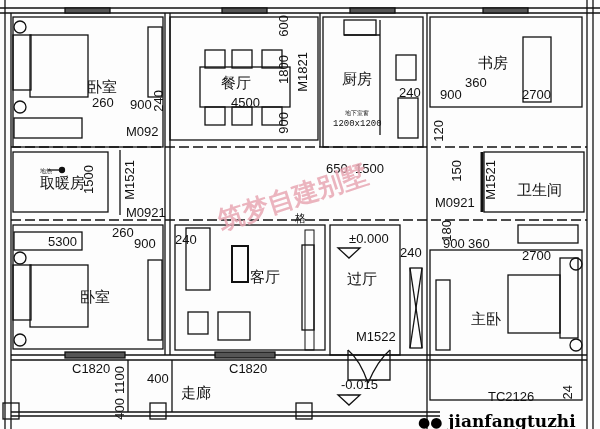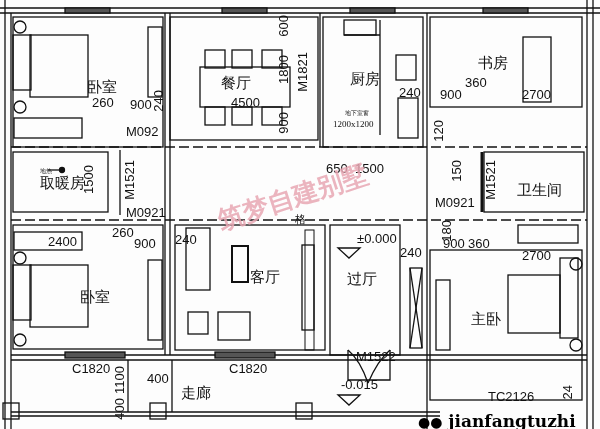--- a/index.html
+++ b/index.html
@@ -1,21 +1,21 @@
 <!DOCTYPE html>
 <html><head>
 <meta charset="utf-8">
 <style>
   html,body{margin:0;padding:0;background:#fff;}
   #plan{position:relative;width:600px;height:429px;overflow:hidden;background:#fdfdfd;font-family:"DejaVu Sans",sans-serif;color:#111;}
   svg{position:absolute;left:0;top:0;}
   .lbl{position:absolute;font-family:"DejaVu Sans",sans-serif;color:#111;white-space:nowrap;line-height:1;}
   .room{font-size:15px;}
   .dim{font-size:13px;font-family:"Liberation Sans",sans-serif;}
-  .dim-s{font-size:11px;font-family:Liberation Serif, serif;text-align:right;}
+  .dim-s{font-size:11px;font-family:Liberation Mono, monospace;text-align:right;}
   .vert{writing-mode:vertical-rl;transform:rotate(180deg);}
   .tiny{font-size:6px;}
   .wm{position:absolute;font-family:"DejaVu Serif",serif;font-weight:bold;white-space:nowrap;}
 </style>
 </head>
 <body>
 
 <div id="plan">
   <svg width="600" height="429" viewBox="0 0 600 429">
     <g stroke="#111" fill="none" stroke-width="1.3">
@@ -119,21 +119,21 @@
 
       <line x1="165" y1="13" x2="165" y2="355"></line>
       <line x1="170" y1="13" x2="170" y2="355"></line>
       <line x1="320" y1="13" x2="320" y2="147"></line>
       <line x1="427" y1="13" x2="427" y2="429"></line>
     </g>
   </svg>
 
   <span class="lbl room" style="left:87px;top:80px">卧室</span>
   <span class="lbl room" style="left:221px;top:76px">餐厅</span>
-  <span class="lbl room" style="left:350px;top:72px">厨房</span>
+  <span class="lbl room" style="left:342px;top:72px">厨房</span>
   <span class="lbl room" style="left:478px;top:56px">书房</span>
   <span class="lbl room" style="left:40px;top:176px">取暖房</span>
   <span class="lbl room" style="left:517px;top:183px">卫生间</span>
   <span class="lbl room" style="left:80px;top:290px">卧室</span>
   <span class="lbl room" style="left:250px;top:270px">客厅</span>
   <span class="lbl room" style="left:347px;top:272px">过厅</span>
   <span class="lbl room" style="left:471px;top:312px">主卧</span>
   <span class="lbl room" style="left:181px;top:386px">走廊</span>
 
   <span class="lbl dim" style="left:92px;top:96px">260</span>
@@ -150,40 +150,40 @@
   <span class="lbl dim-s" style="left:333px;top:120px;font-size:9px">1200x1200</span>
   <span class="lbl dim" style="left:440px;top:88px">900</span>
   <span class="lbl dim" style="left:465px;top:76px">360</span>
   <span class="lbl dim" style="left:522px;top:88px">2700</span>
   <span class="lbl dim vert" style="left:432px;top:120px">120</span>
 
   <span class="lbl tiny" style="left:40px;top:168px">地热</span>
   <span class="lbl dim vert" style="left:82px;top:165px">1500</span>
   <span class="lbl dim vert" style="left:123px;top:160px">M1521</span>
   <span class="lbl dim" style="left:126px;top:206px">M0921</span>
-  <span class="lbl dim" style="left:48px;top:235px">2400</span>
+  <span class="lbl dim" style="left:48px;top:235px">5300</span>
   <span class="lbl dim" style="left:112px;top:226px">260</span>
   <span class="lbl dim" style="left:134px;top:237px">900</span>
   <span class="lbl dim" style="left:175px;top:233px">240</span>
   <span class="lbl dim" style="left:326px;top:162px">650</span>
   <span class="lbl dim" style="left:355px;top:162px">1500</span>
   <span class="lbl dim-s" style="left:295px;top:214px">格</span>
   <span class="lbl dim vert" style="left:450px;top:160px">150</span>
   <span class="lbl dim vert" style="left:484px;top:160px">M1521</span>
   <span class="lbl dim" style="left:435px;top:196px">M0921</span>
   <span class="lbl dim vert" style="left:440px;top:220px">180</span>
   <span class="lbl dim" style="left:400px;top:246px">240</span>
   <span class="lbl dim" style="left:443px;top:237px">900</span>
   <span class="lbl dim" style="left:468px;top:237px">360</span>
   <span class="lbl dim" style="left:522px;top:249px">2700</span>
   <span class="lbl dim vert" style="left:561px;top:385px">24</span>
 
-  <span class="lbl dim" style="left:357px;top:232px">±0.000</span>
+  <span class="lbl dim" style="left:349px;top:232px">±0.000</span>
   <span class="lbl dim" style="left:341px;top:378px">-0.015</span>
-  <span class="lbl dim" style="left:356px;top:350px">M1522</span>
+  <span class="lbl dim" style="left:356px;top:330px">M1522</span>
 
   <span class="lbl dim" style="left:72px;top:362px">C1820</span>
   <span class="lbl dim vert" style="left:113px;top:366px">1100</span>
   <span class="lbl dim vert" style="left:113px;top:398px">400</span>
   <span class="lbl dim" style="left:147px;top:372px">400</span>
   <span class="lbl dim" style="left:229px;top:362px">C1820</span>
   <span class="lbl dim" style="left:488px;top:390px">TC2126</span>
 
   <span class="wm" style="left:215px;top:180px;font-size:26px;color:#e8a8b4;transform:rotate(-18deg);opacity:.85">筑梦自建别墅</span>
   <span class="wm" style="left:418px;top:367px;font-size:17px;color:#000000;margin-top:44px;"><span style="font-size:14px">●●</span> <span>jianfangtuzhi</span></span>

